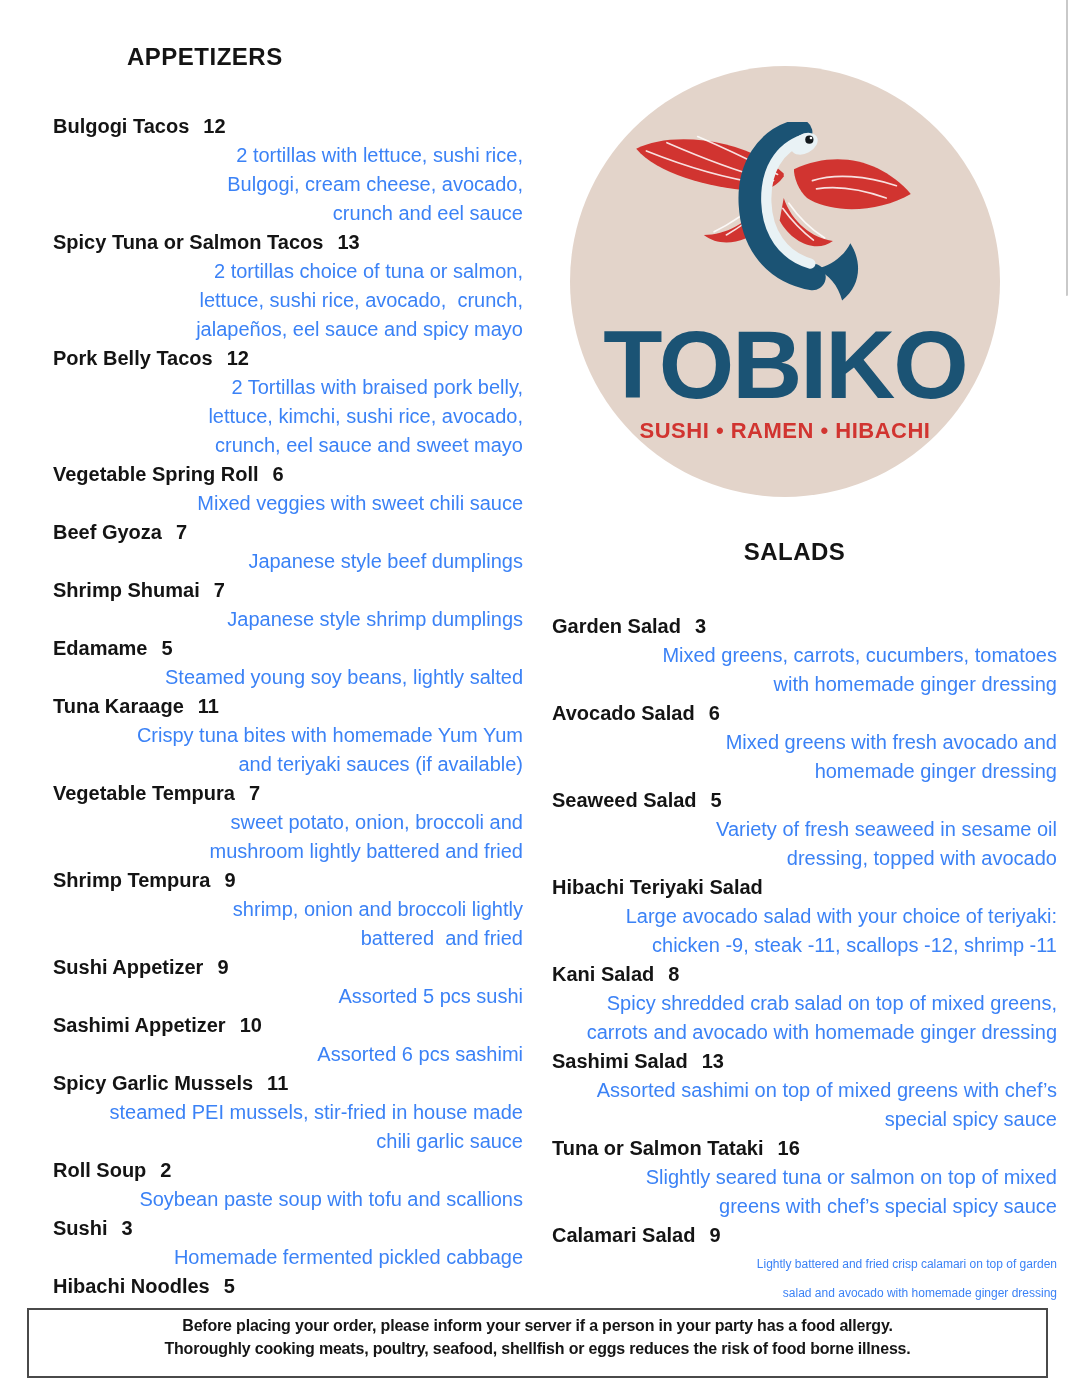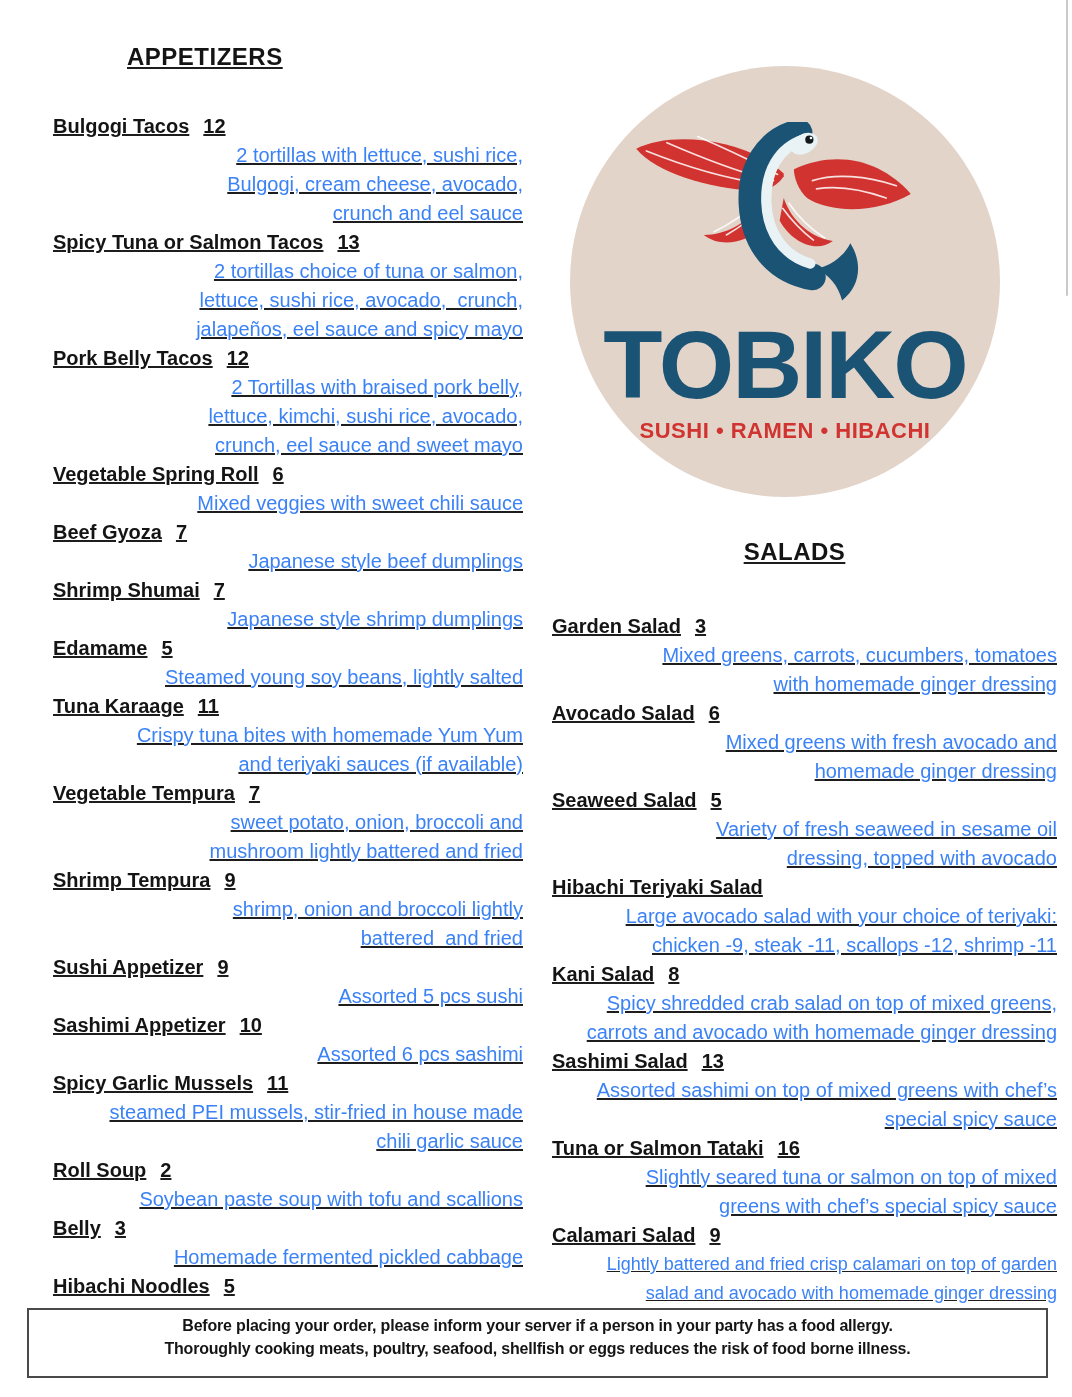--- a/index.html
+++ b/index.html
@@ -4,30 +4,30 @@
 <style>
   html,body{margin:0;padding:0;background:#ffffff;}
   body{
     width:1072px;height:1397px;position:relative;overflow:hidden;
     font-family:"Liberation Sans",sans-serif;color:#1d1d1d;
     --navy:#1b5374;--red:#d13430;--beige:#e3d4ca;
   }
   .page{position:absolute;inset:0;}
 
   
-  .col{position:absolute;font-size:20px;line-height:29px;text-decoration:underline;}
+  .col{position:absolute;font-size:20px;line-height:29px;}
   .col-left{left:53px;top:43px;width:470px;}
   .col-right{left:552px;top:538px;width:505px;}
   .sec-title{font-size:24px;line-height:28px;font-weight:700;color:#141414;margin:0;}
   .appetizers-title{margin:0 0 41px 74px;letter-spacing:.5px;}
   .salads-title{text-align:center;margin:0 0 46px 0;padding-right:20px;letter-spacing:.5px;}
   .item-name-line{font-weight:700;color:#141414;}
   .item-price{margin-left:14px;}
   .item-desc{white-space:pre-wrap;font-weight:400;color:#3b82f6;text-align:right;}
-  .item-desc.small{font-size:18px;line-height:28.5px;}
+  .item-desc.small{font-size:12px;line-height:28.5px;}
 
   
   .logo-circle{
     position:absolute;left:570px;top:66px;width:430px;height:431px;
     background:var(--beige);border-radius:50%;
   }
   .fish{position:absolute;left:58px;top:56px;width:292px;height:190px;}
   .red{fill:var(--red);}
   .vein{fill:none;stroke:rgba(255,255,255,.85);stroke-width:1.6;stroke-linecap:round;}
   .body-stroke{fill:none;stroke:var(--navy);stroke-width:26;stroke-linecap:round;}
@@ -132,21 +132,21 @@
         <div class="menu-item">
           <div class="item-name-line"><span class="item-name">Spicy Garlic Mussels</span><span class="item-price">11</span></div>
           <div class="item-desc">steamed PEI mussels, stir-fried in house made
 chili garlic sauce</div>
         </div>
         <div class="menu-item">
           <div class="item-name-line"><span class="item-name">Roll Soup</span><span class="item-price">2</span></div>
           <div class="item-desc">Soybean paste soup with tofu and scallions</div>
         </div>
         <div class="menu-item">
-          <div class="item-name-line"><span class="item-name">Belly</span><span class="item-price">3</span></div>
+          <div class="item-name-line"><span class="item-name">Sushi</span><span class="item-price">3</span></div>
           <div class="item-desc">Homemade fermented pickled cabbage</div>
         </div>
         <div class="menu-item">
           <div class="item-name-line"><span class="item-name">Hibachi Noodles</span><span class="item-price">5</span></div>
         </div>
       </div>
   </section>
 
   <div class="logo-circle">
     <svg class="fish" viewBox="0 0 285 185" aria-hidden="true">

